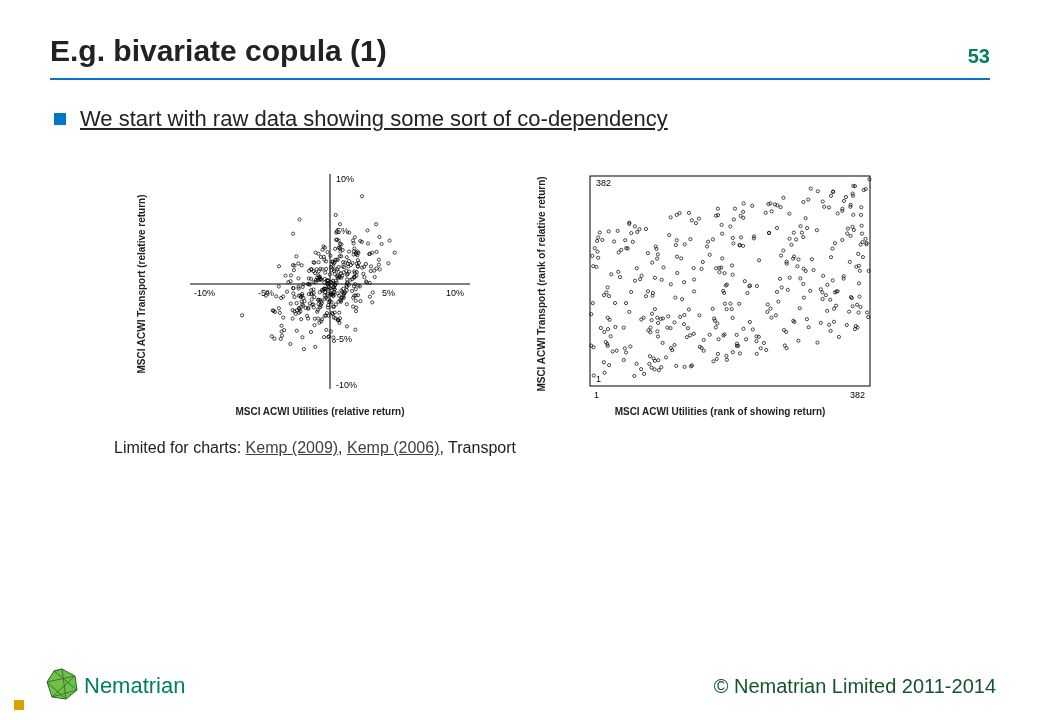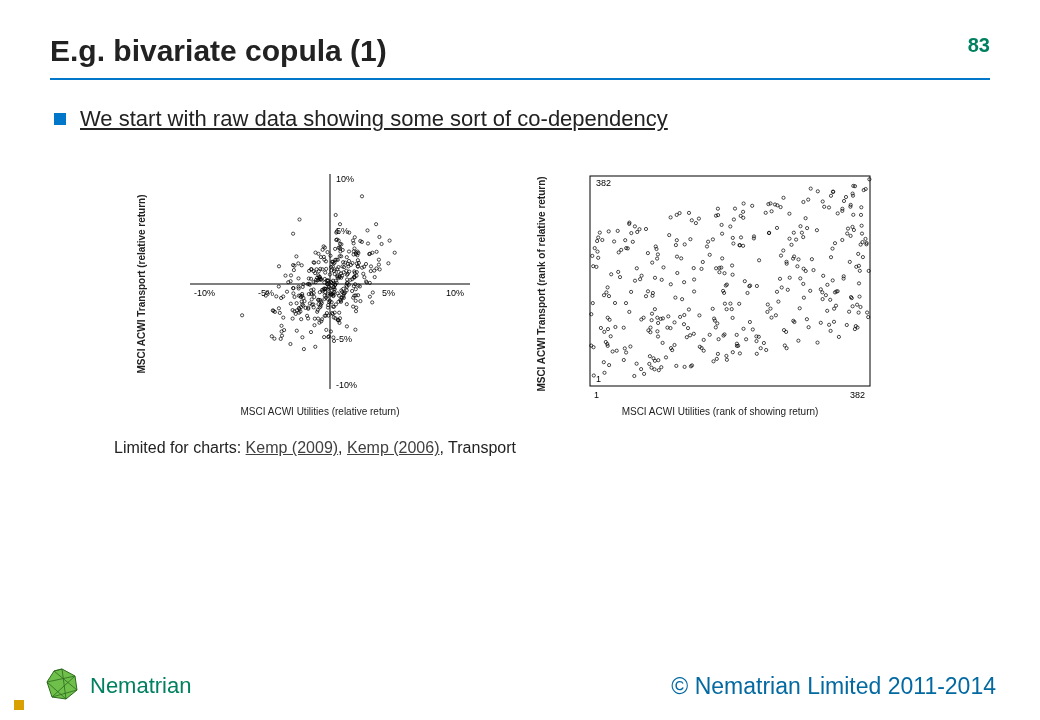--- a/index.html
+++ b/index.html
@@ -1,47 +1,47 @@
 <!DOCTYPE html>
 <html><head>
 <meta charset="utf-8">
 <style>
   *{box-sizing:border-box;margin:0;padding:0;}
   body{width:1040px;height:720px;font-family:Arial,Helvetica,sans-serif;background:#fff;color:#000;position:relative;overflow:hidden;}
   .slide{position:absolute;inset:0;padding:30px 50px 60px 50px;}
-  .hdr{display:flex;align-items:flex-start;justify-content:space-between;padding:4px 0 6px 0;}
+  .hdr{display:flex;align-items:flex-end;justify-content:space-between;padding:4px 0 6px 0;}
   .title{font-size:30px;font-weight:bold;color:#222;}
   .pgnum{font-size:20px;font-weight:bold;color:#008060;}
   .rule{height:2px;background:#0077c8;margin-top:4px;}
   .content{padding:26px 4px 0 4px;font-size:22px;line-height:1.2;color:#222;}
   .bull{display:flex;margin-bottom:22px;}
   .sq{width:12px;height:12px;background:#0077c8;flex:0 0 12px;margin-top:7px;margin-right:14px;}
   .btxt{flex:1 1 auto;text-decoration:underline;}
   .charts{display:flex;justify-content:center;gap:60px;margin-top:10px;}
   .chartbox{width:340px;height:260px;position:relative;}
   .chartbox svg{width:100%;height:100%;}
   .ylabel{position:absolute;left:-8px;top:50%;transform:translate(-50%,-50%) rotate(-90deg);font-size:10px;font-weight:bold;white-space:nowrap;}
-  .xlabel{position:absolute;bottom:-4px;left:50%;transform:translateX(-50%);font-size:10px;font-weight:normal;white-space:nowrap;text-align:center;}
+  .xlabel{position:absolute;bottom:-4px;left:50%;transform:translateX(-50%);font-size:10px;font-weight:bold;white-space:nowrap;text-align:center;}
   .srcline{font-size:16px;margin:24px 0 0 60px;}
   .srcline a{color:#404040;text-decoration:underline;}
   .footer{position:absolute;left:0;right:0;bottom:14px;display:flex;align-items:center;justify-content:space-between;padding:0 44px;}
-  .brand{display:flex;align-items:center;gap:10px;}
+  .brand{display:flex;align-items:center;gap:4px;}
   .brandtxt{font-size:22px;color:#008060;}
-  .copy{font-size:23px;color:#0369a1;}
+  .copy{font-size:20px;color:#14532d;}
   .corner{position:absolute;left:14px;bottom:10px;width:10px;height:10px;background:#d8a000;}
   .tick{font-size:9px;fill:#000;}
 </style>
 </head>
 <body>
 
 <div class="slide">
 
   <div class="hdr">
     <div class="title">E.g. bivariate copula (1)</div>
-    <div class="pgnum">83</div>
+    <div class="pgnum">53</div>
   </div>
   <div class="rule"></div>
 
   <div class="content">
     <div class="bull">
       <div class="sq"></div>
       <div class="btxt">We start with raw data showing some sort of co-dependency</div>
     </div>
 
     <div class="charts">

